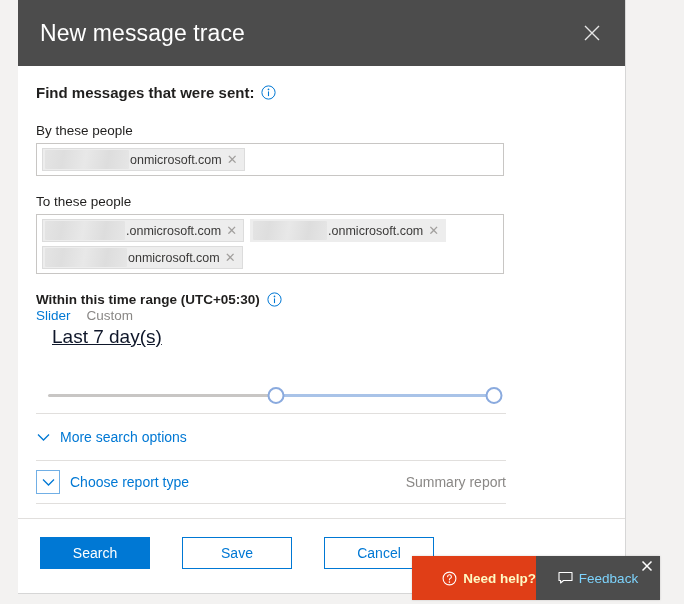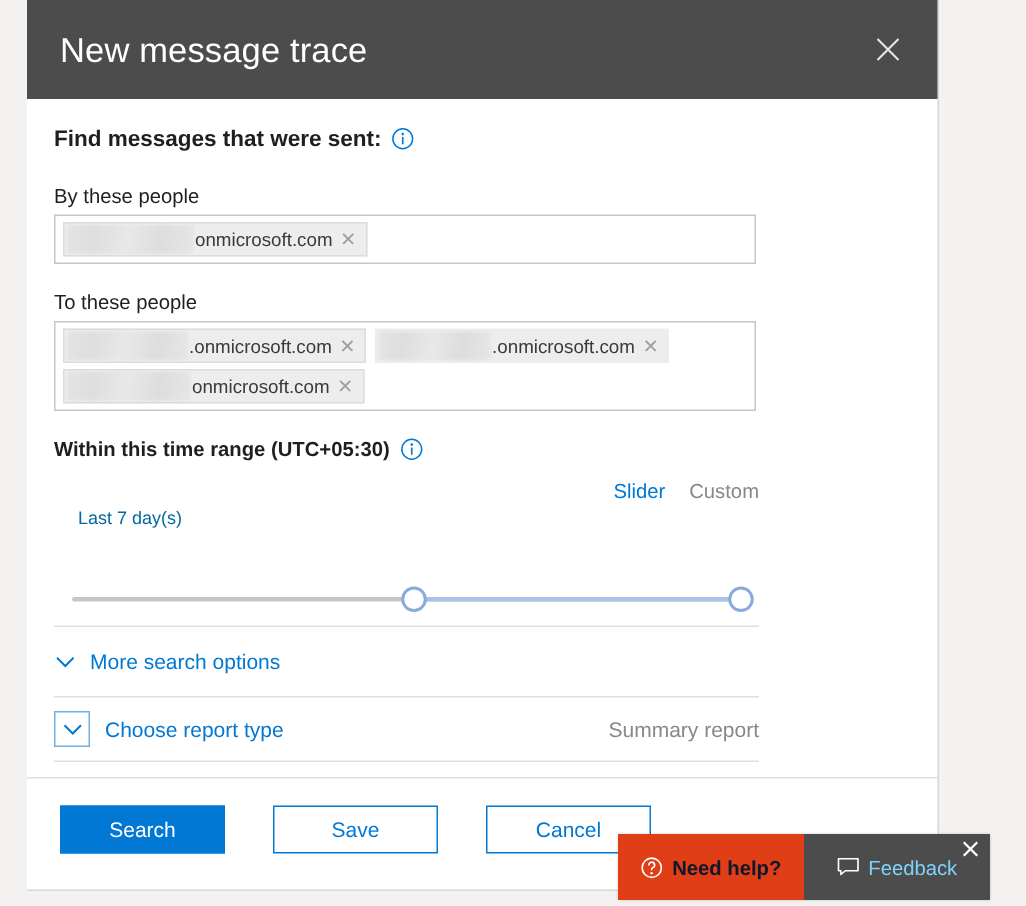--- a/index.html
+++ b/index.html
@@ -142,31 +142,33 @@
     line-height: 1;
     cursor: pointer;
   }
 
   
   .time-head {
     display: flex;
     align-items: flex-start;
     justify-content: space-between;
     width: 470px;
+    flex-direction: column;
   }
   .time-head-left { display: flex; align-items: center; gap: 7px; }
   .time-title { font-size: 13.5px; font-weight: bold; color:#201f1e; }
-  .toggle-group { display: flex; gap: 16px; font-size: 13.5px; padding-top: 1px; margin-top: 27px; }
+  .toggle-group { display: flex; gap: 16px; font-size: 13.5px; padding-top: 1px; }
   .toggle-active { color: #0078d4; cursor: pointer; }
   .toggle-inactive { color: #8a8886; cursor: pointer; }
 
   .time-sub {
-    font-size: 12px;
-    color: #0369a1;
+    font-size: 19px;
+    color: #0f172a;
     margin: 3px 0 0 16px;
+    text-decoration: underline;
   }
 
   .slider-wrap {
     position: relative;
     width: 470px;
     margin-top: 11px;
     height: 48px;
   }
   .tick-row {
     position: relative;
@@ -292,25 +294,25 @@
     left: 412px;
     top: 556px;
     width: 248px;
     height: 44px;
     display: flex;
     z-index: 5;
     box-shadow: 0 0 2px rgba(0,0,0,.18);
   }
   .need-help {
     background: #e03e17;
-    color: #0f172a;
+    color: #fef9c3;
     flex: 0 0 124px;
     display: flex;
     align-items: center;
-    justify-content: center;
+    justify-content: flex-end;
     gap: 6px;
     font-size: 13.5px;
     font-weight: bold;
     cursor: pointer;
   }
   .feedback {
     background: #4c4c4c;
     color: #7dd3fc;
     flex: 1 1 auto;
     display: flex;

